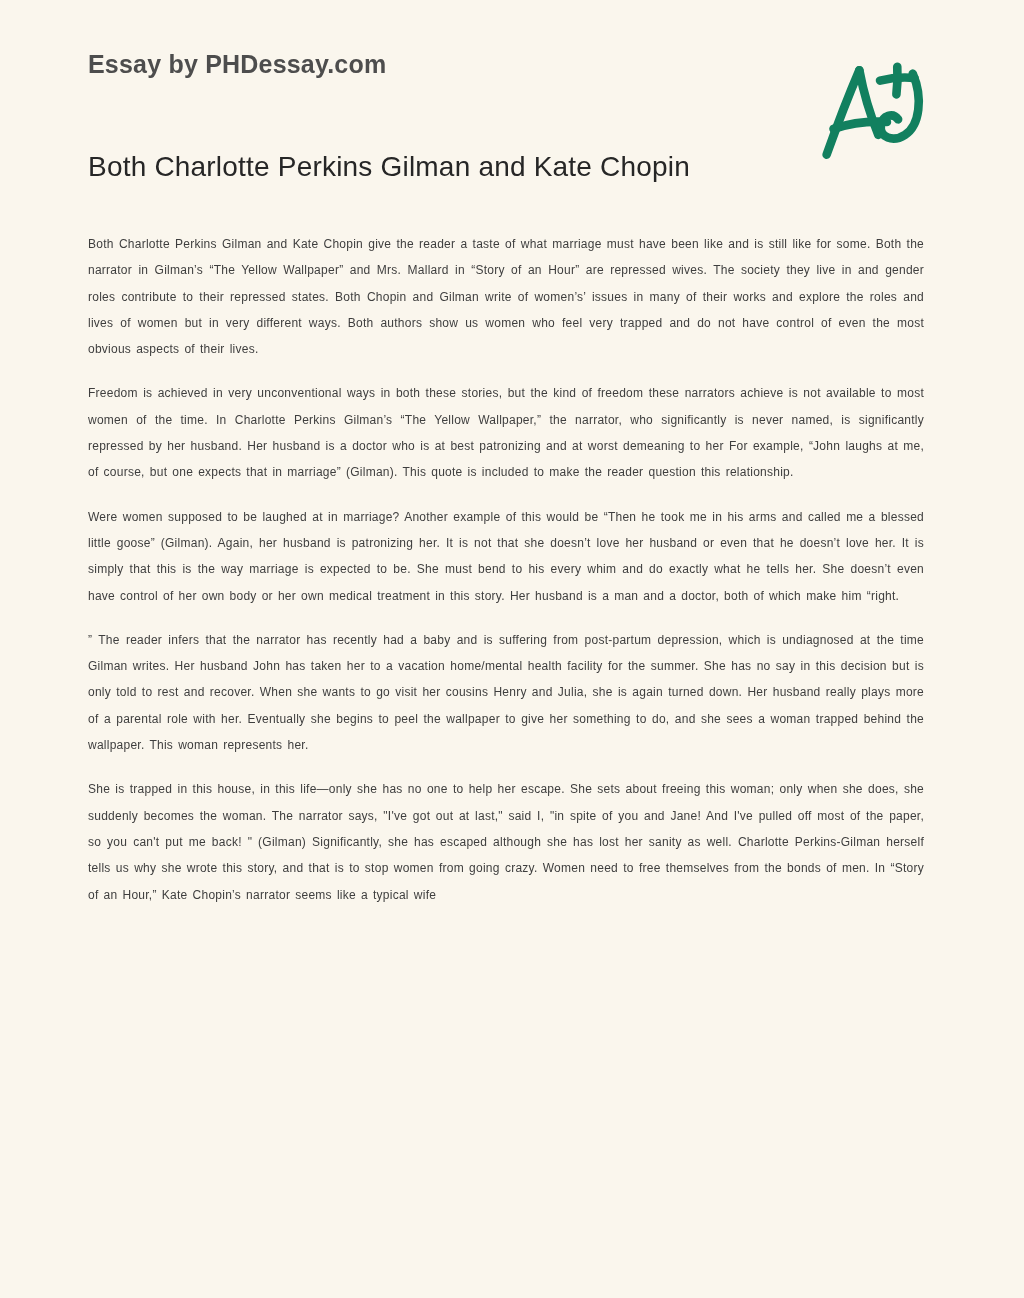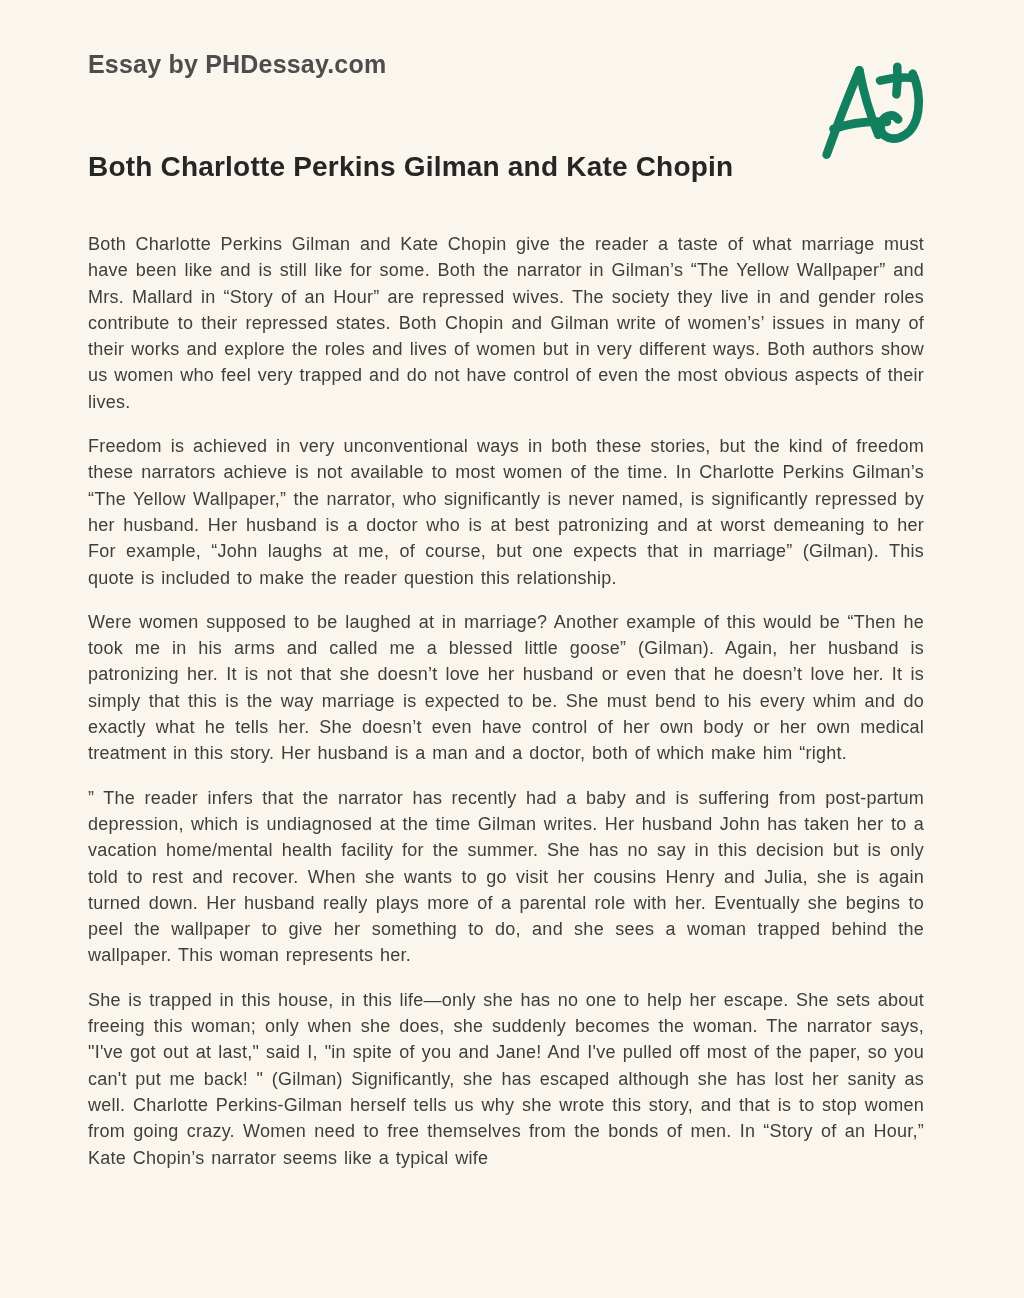--- a/index.html
+++ b/index.html
@@ -41,28 +41,28 @@
   .logo{
     position:absolute;
     top:2px;
     right:-6px;
     width:112px;
     height:114px;
   }
   .essay-title{
     margin:72px 0 0;
     font-size:28px;
-    font-weight:700;
+    font-weight:400;
     letter-spacing:0.2px;
     color:#262626;
   }
   .essay-body{margin-top:48px;}
   .essay-body p{
     margin:0 0 18px;
-    font-size:18px;
+    font-size:12px;
     line-height:26.3px;
     letter-spacing:0.25px;
     word-spacing:1.5px;
     color:#3e3e3e;
     text-align:justify;
   }
 </style>
 </head>
 <body>
 

